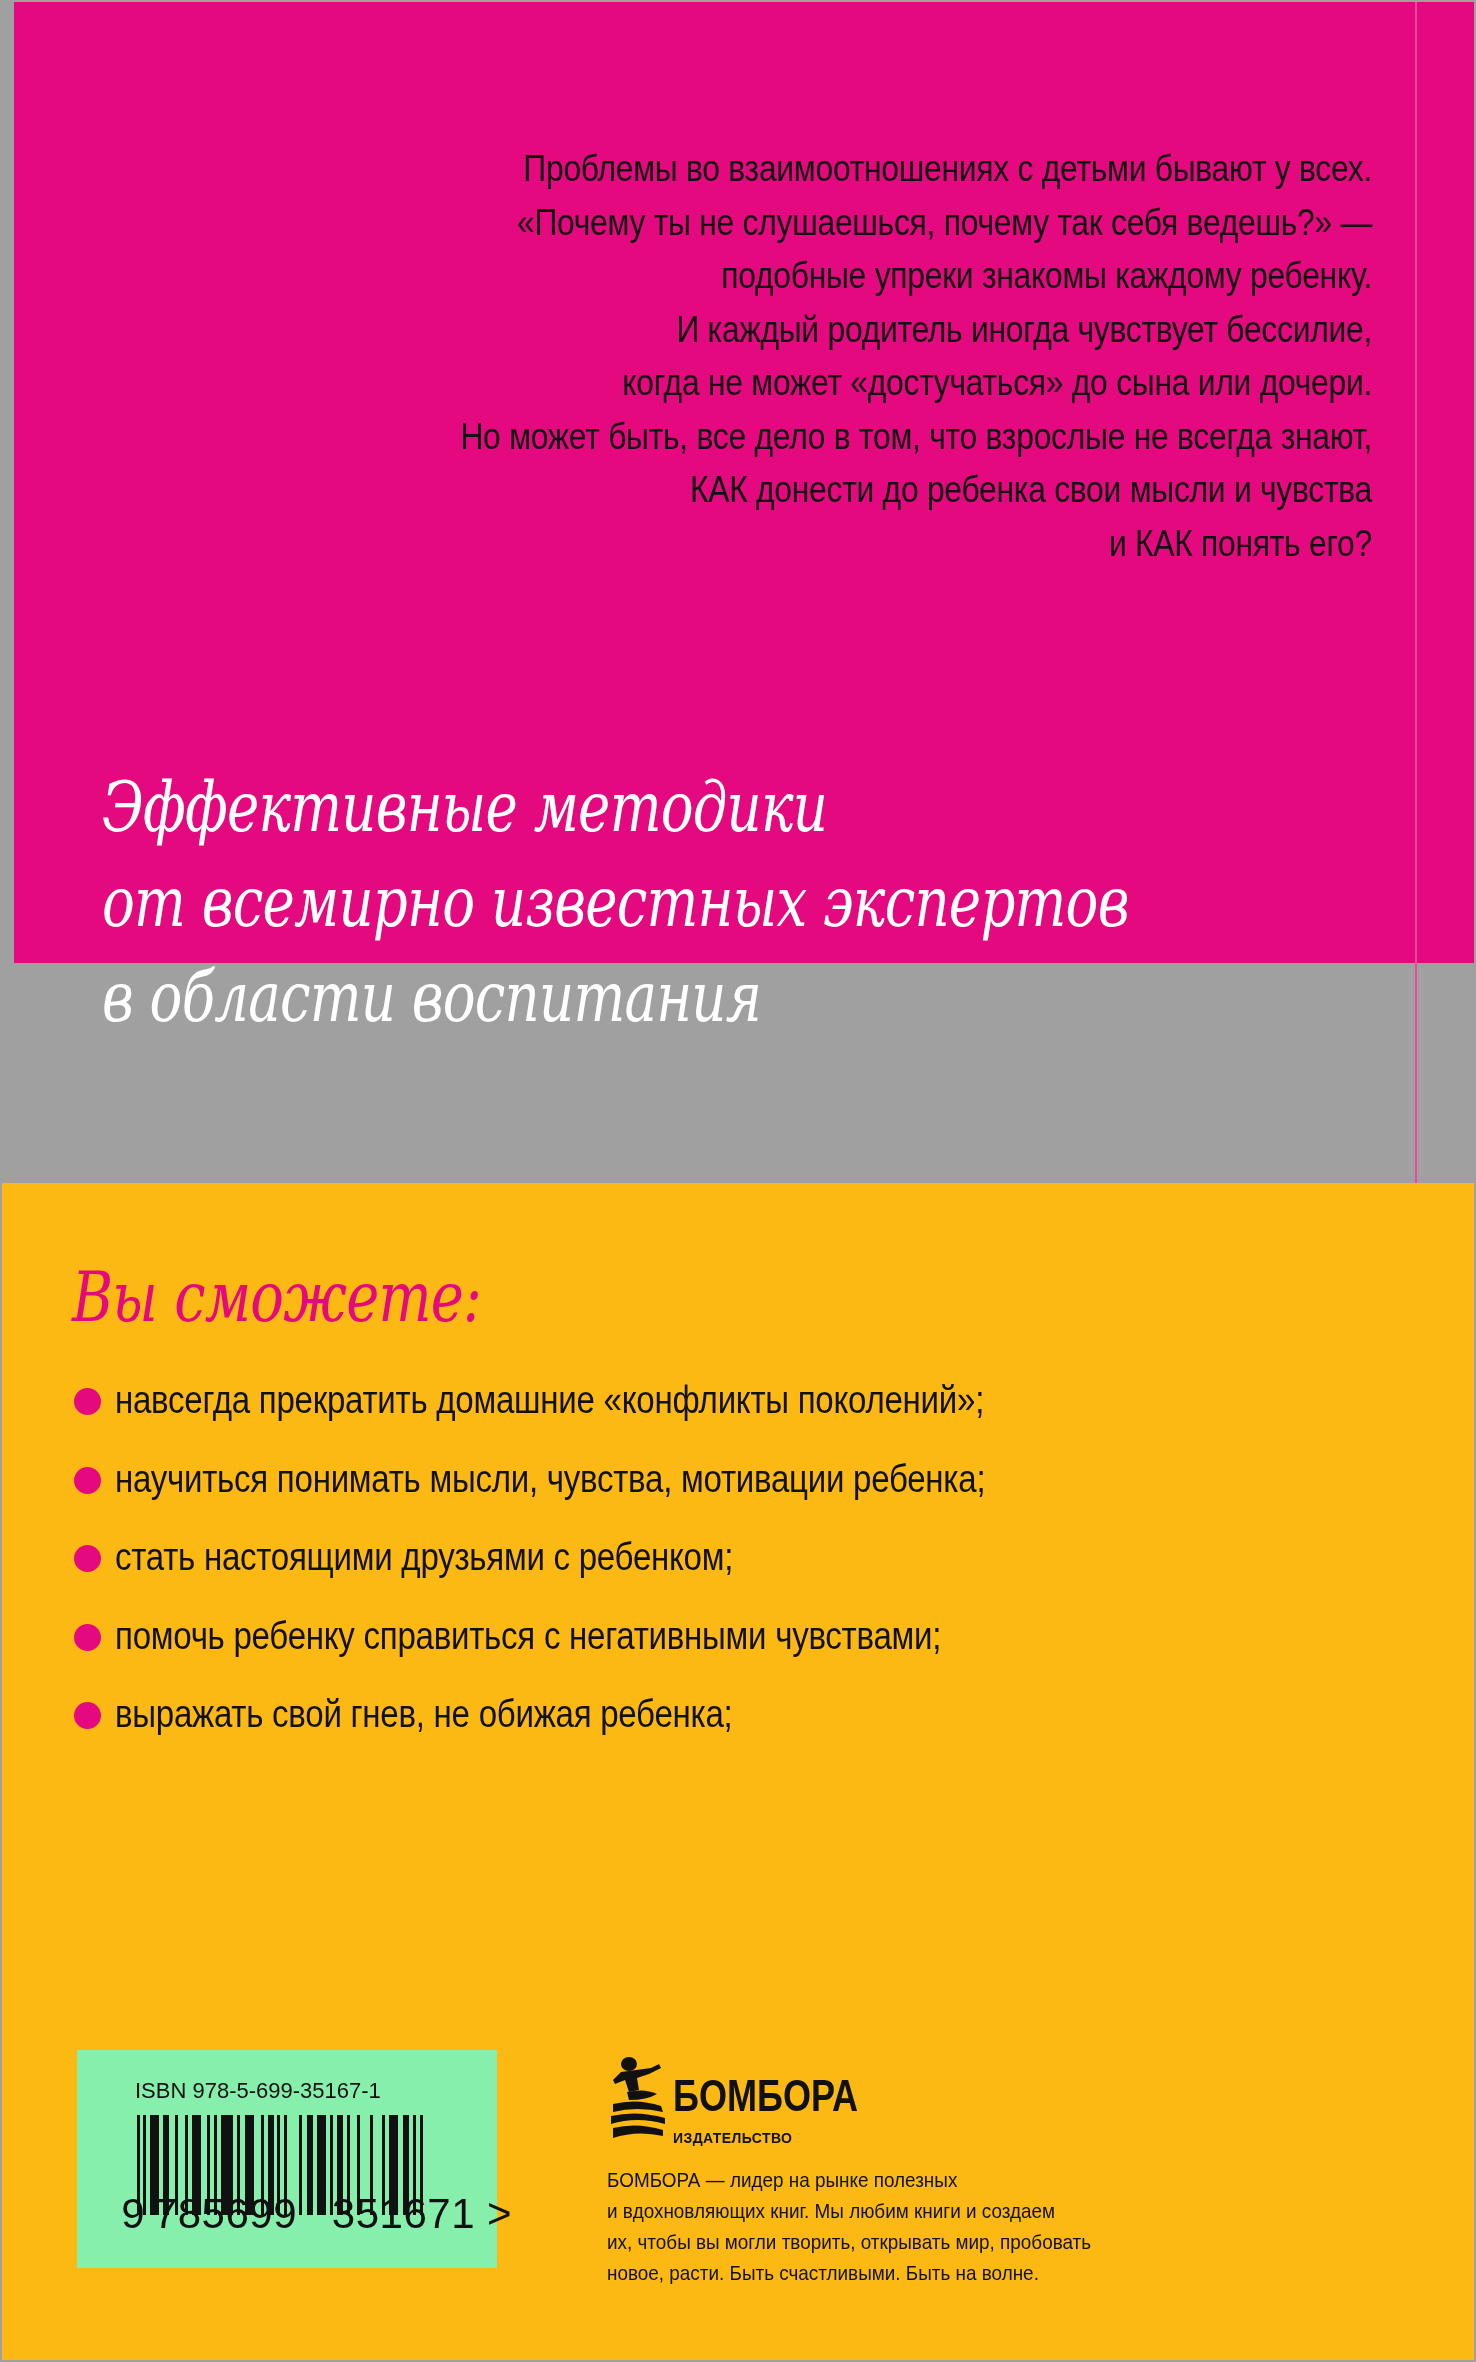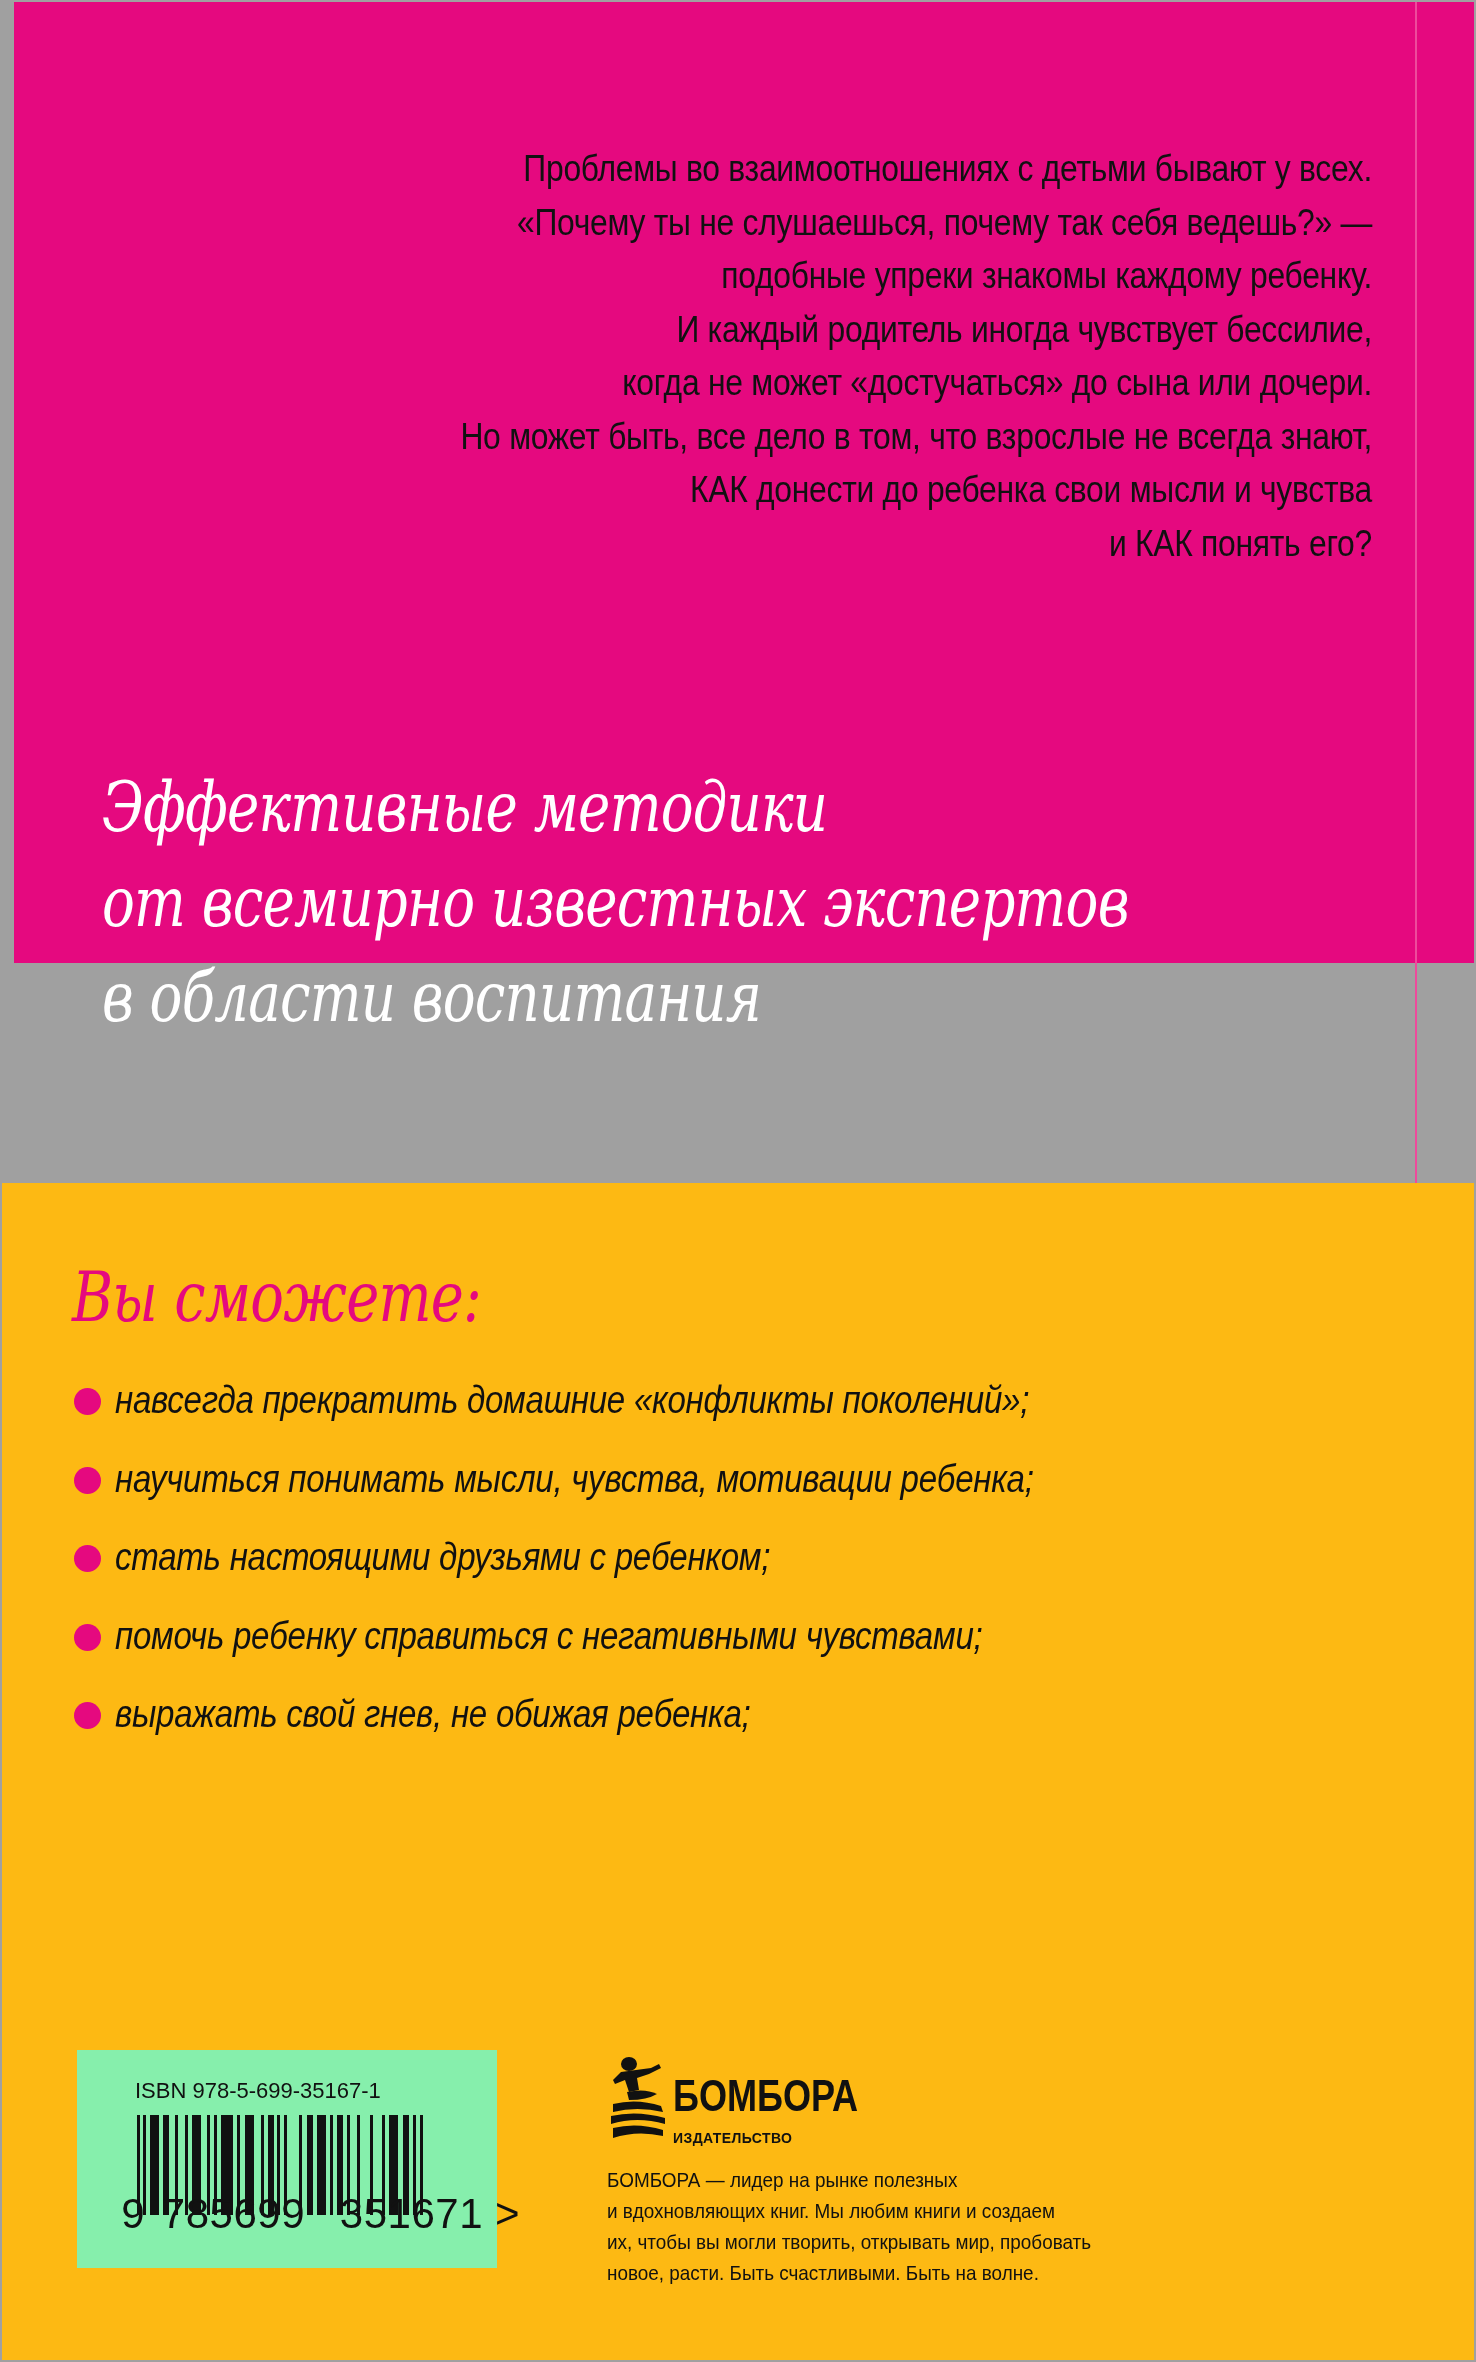--- a/index.html
+++ b/index.html
@@ -40,21 +40,21 @@
       position: absolute; left: 70px; top: 1255px; color: #e5097f;
       font-family: "DejaVu Serif", serif; font-style: italic;
       font-size: 70px; line-height: 80px;
       transform: scaleX(0.8); transform-origin: left top;
       letter-spacing: -1px; white-space: nowrap;
     }
     .benefits {
       position: absolute; left: 72px; top: 1372px; list-style: none;
     }
     .benefits li {
-      height: 78.5px; display: flex; align-items: flex-start; white-space: nowrap; font-style: italic;
+      height: 78.5px; display: flex; align-items: flex-start; white-space: nowrap;
     }
     .bullet {
       width: 27px; height: 27px; border-radius: 50%; background: #e5097f;
       margin-top: 14px; margin-right: 14px; flex-shrink: 0;
     }
     .benefit-text {
       font-family: "Liberation Sans", sans-serif; font-size: 38px; color: #111;
       transform: scaleX(0.87); transform-origin: left top; display: inline-block;
       letter-spacing: -0.3px; line-height: 52px;
     }
@@ -181,21 +181,21 @@
         <rect x="220" y="0" width="3" height="100"></rect>
         <rect x="233" y="0" width="3" height="100"></rect>
         <rect x="245" y="0" width="3" height="100"></rect>
         <rect x="252" y="0" width="9" height="100"></rect>
         <rect x="266" y="0" width="6" height="100"></rect>
         <rect x="276" y="0" width="3" height="112"></rect>
         <rect x="283" y="0" width="3" height="112"></rect>
       </g>
     </svg>
     <div class="bar-digits">
-      <span style="width:34px">9</span><span style="width:152px;margin-left:8px">785699</span><span style="width:150px;margin-left:28px">351671</span><span style="margin-left:12px">&gt;</span>
+      <span style="width:34px">9</span><span style="width:152px;">785699</span><span style="width:150px;margin-left:28px">351671</span><span style="margin-left:12px">&gt;</span>
     </div>
   </div>
 
   <div class="publisher">
     <div class="logo-row">
       <svg class="logo-mark" viewBox="0 0 60 90">
         <g fill="#111">
           <ellipse cx="22" cy="10" rx="8" ry="7"></ellipse>
           <path d="M14 18 L44 14 L52 10 L54 14 L42 20 L30 24 L32 36 L22 38 L18 26 L8 30 L6 26 Z"></path>
           <path d="M20 38 Q38 34 50 40 Q40 46 22 46 Z"></path>

